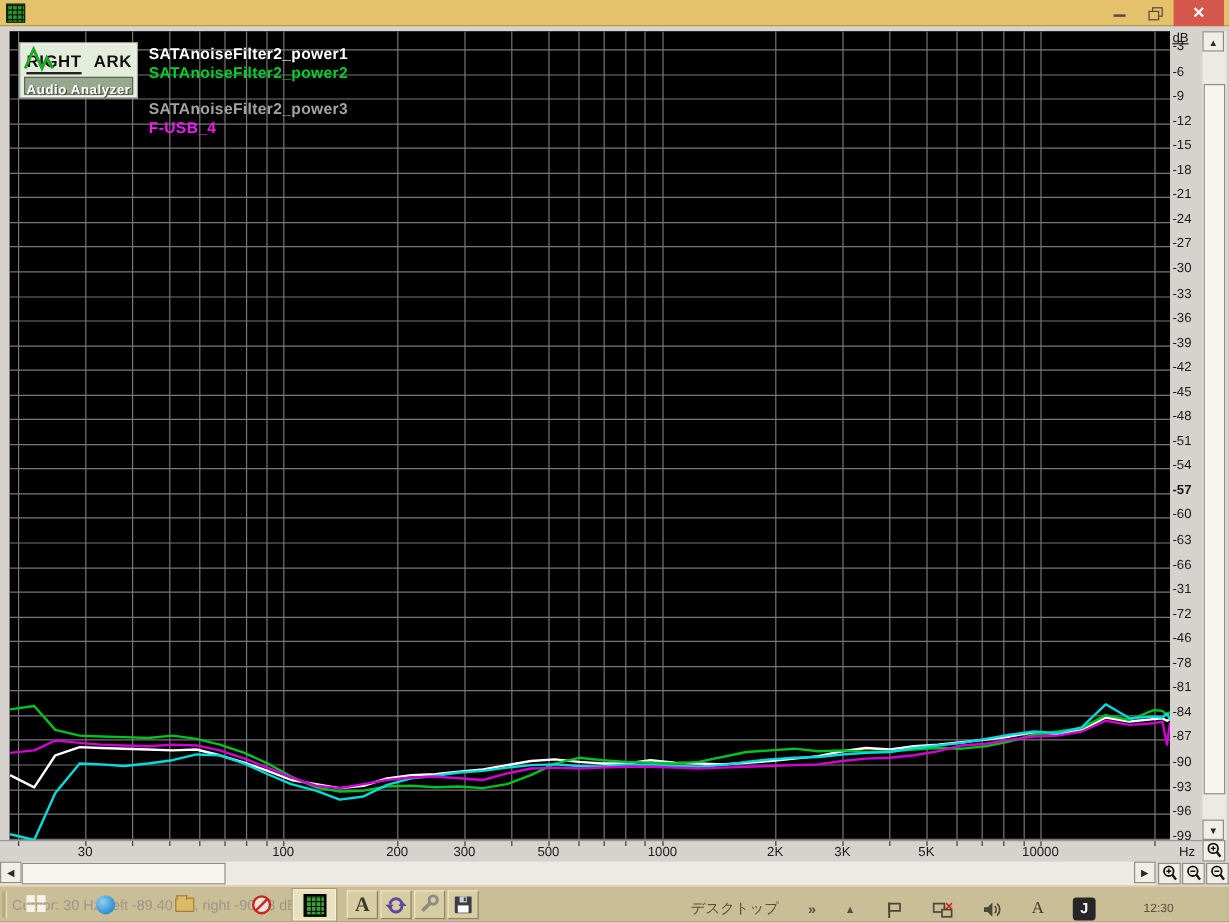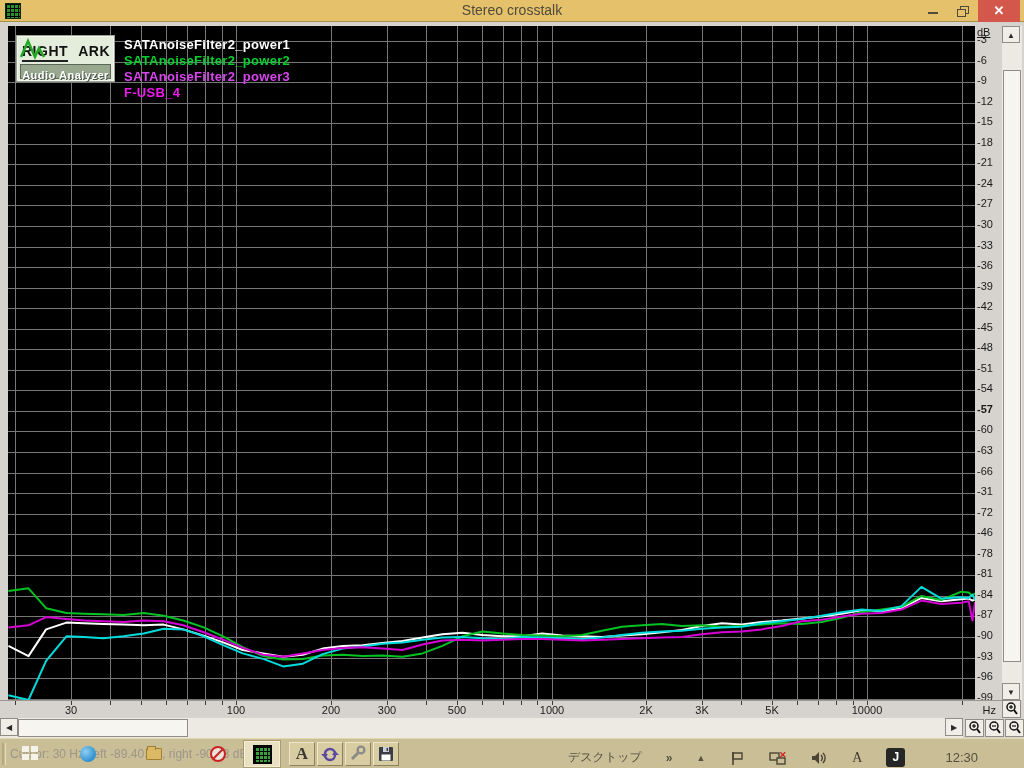--- a/index.html
+++ b/index.html
@@ -98,30 +98,29 @@
               border-right:1px solid #8d8260; border-bottom:1px solid #8d8260; text-align:center; }
   .tool-btn.font { font-family:"Liberation Serif", serif; font-size:17px; font-weight:bold;
                    color:#3a3a33; line-height:22px; }
   .tray { position:absolute; right:46px; top:0; height:37px; display:flex; align-items:center; gap:24px; }
   .tray .txt { font-size:12px; color:#55503f; }
   .tray .chev { font-size:12px; color:#55503f; font-weight:bold; }
   .tray .caret { font-size:9px; color:#55503f; }
   .ime-a { font-size:14px; color:#3f3a2c; font-family:"Liberation Serif",serif; }
   .ime-j { width:19px; height:19px; background:#262626; border-radius:3px; color:#fff;
            font-size:12px; font-weight:bold; text-align:center; line-height:19px; }
-  .clock { font-size:13px; color:#55503f; margin-left:16px; }
+  .clock { font-size:10px; color:#55503f; margin-left:16px; }
 </style>
 </head>
 <body>
 
 <div class="window">
 
   <div class="titlebar">
     <div class="title-icon"></div>
-    <div class="title-text">Stereo crosstalk</div>
     <div class="tb-btn tb-min">
         <span class="bar"></span>
       </div>
     <div class="tb-btn tb-restore">
       <span class="rsq1"></span>
       <span class="rsq2"></span>
     </div>
     <div class="tb-btn tb-close">✕</div>
   </div>
 
@@ -203,21 +202,21 @@
             <polyline points="1,19 8,3 15,19 19,10 24,19" fill="none" stroke="#23a823" stroke-width="2.5"></polyline>
           </svg>
           <span class="logo-ark">ARK</span>
         </div>
         <div class="logo-band"><span>Audio Analyzer</span></div>
       </div>
 
       <div class="legend" id="legend">
           <div style="color: rgb(255, 255, 255);">SATAnoiseFilter2_power1</div>
           <div style="color: rgb(0, 208, 46);">SATAnoiseFilter2_power2</div>
-          <div style="color: #d946ef;">SATAnoiseFilter2_power3</div>
+          <div style="color: #a3a3a3; margin-top: 14px;">SATAnoiseFilter2_power3</div>
           <div style="color: rgb(238, 26, 238);">F-USB_4</div>
         </div>
     </div>
 
     <div class="ystrip" id="ylabels">
         <span class="yl" style="top: 0px; text-decoration: underline;">dB</span>
         <span class="yl" style="top: 7px;">-3</span>
         <span class="yl" style="top: 27.55px;">-6</span>
         <span class="yl" style="top: 48.1px;">-9</span>
         <span class="yl" style="top: 68.65px;">-12</span>

